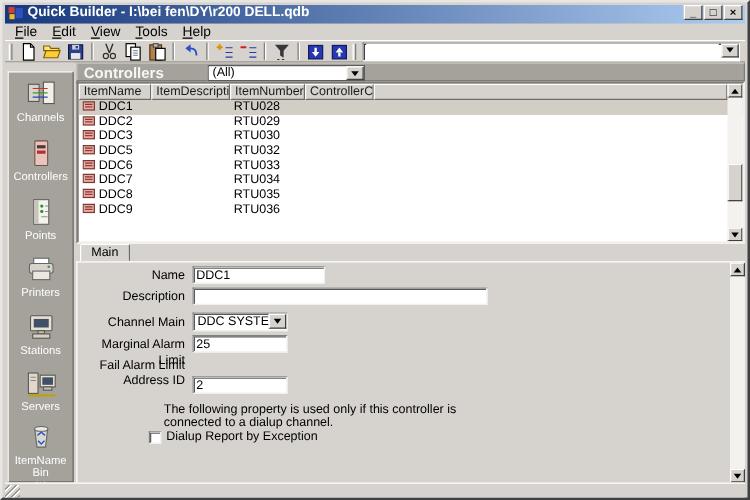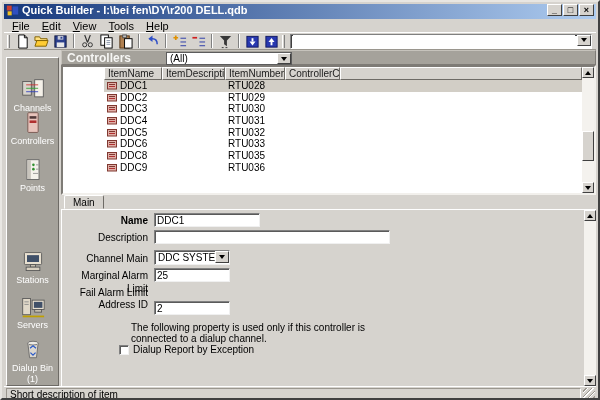--- a/index.html
+++ b/index.html
@@ -68,21 +68,21 @@
     border:1px solid; border-color:#c6c3bc #7e7b76 #7e7b76 #c6c3bc;
     display:flex; align-items:center; }
   .headerbar .panel-title { color:#f6f6f4; font-weight:bold; font-size:12px; padding-left:5px; }
   .filter-combo { position:absolute; left:104px; top:1px; width:126px; height:13px; background:#fff;
     border:1px solid #5c5c5c; font-size:10px; }
   .filter-combo .val { position:absolute; left:3px; top:0; line-height:12px; }
   .filter-combo .combo-btn { height:11px; }
 
   
   .listview { position:absolute; left:0; top:15px; width:535px; height:130px; background:#fff;
-    border:2px solid; border-color:#7e7b76 #f2f0ec #f2f0ec #7e7b76; overflow:hidden;padding-left:41px; }
+    border:2px solid; border-color:#7e7b76 #f2f0ec #f2f0ec #7e7b76; overflow:hidden; }
   .list-header { display:flex; height:13px; background:#d6d3ce; }
   .hcell { height:13px; padding:0 3px; font-size:10px; line-height:12px; color:#1c1c1c;
     border:1px solid; border-color:#fff #6e6b66 #6e6b66 #fff; white-space:nowrap; overflow:hidden; }
   .lrow { display:flex; height:11.7px; align-items:center; font-size:10px; color:#000; }
   .lrow.selected { background:#d2cec6; }
   .lcell { padding:0 3px; white-space:nowrap; overflow:hidden; height:11.7px; line-height:11.7px; }
   .lcell .ritem-icon { display:inline-block; vertical-align:-1px; margin-right:3px; }
   .c1 { width:58px; } .c2 { width:63px; } .c3 { width:60px; } .c4 { width:55px; } .cfill { flex:1; }
 
   
@@ -241,21 +241,21 @@
         <span class="arrow-down"></span>
       </div>
     </div>
   </div>
 
   <div class="bodyarea">
 
     <div class="sidebar">
       <div class="sidebar-panel">
 
-        <div class="side-item" style="top:20px;">
+        <div class="side-item" style="top:6px;">
           <svg viewBox="0 0 32 28">
             <rect x="18" y="2" width="10" height="20" fill="#f4f0e8" stroke="#555"></rect>
             <rect x="4" y="4" width="10" height="16" fill="#d8d4cc" stroke="#555"></rect>
             <path d="M8 8h14" stroke="#d03030"></path>
               <path d="M8 12h14" stroke="#30a030"></path>
               <path d="M8 16h14" stroke="#3040c0"></path>
           </svg>
           <span class="side-label">Channels</span>
         </div>
 
@@ -272,20 +272,29 @@
           <svg viewBox="0 0 32 28">
             <rect x="9" y="2" width="14" height="23" fill="#f4f2ec" stroke="#606060"></rect>
             <rect x="9.5" y="2.5" width="4" height="22" fill="#c8c4bc"></rect>
             <circle cx="16.5" cy="8" r="1.5" fill="#309030"></circle>
               <circle cx="16.5" cy="13" r="1.5" fill="#309030"></circle>
             <path d="M19.5 8h3M19.5 13h3M16 18h6" stroke="#909090"></path>
           </svg>
           <span class="side-label">Points</span>
         </div>
 
+        <div class="side-item" style="top:146px;">
+          <svg viewBox="0 0 32 28">
+            <rect x="9" y="3" width="14" height="6" fill="#fff" stroke="#666"></rect>
+            <rect x="5" y="8" width="22" height="9" rx="2" fill="#d8d4cc" stroke="#666"></rect>
+            <rect x="8" y="15" width="16" height="8" fill="#ece8e0" stroke="#666"></rect>
+            <circle cx="23" cy="11" r="1.2" fill="#30a030"></circle>
+          </svg>
+          <span class="side-label">Printers</span>
+        </div>
 
         <div class="side-item" style="top:192px;">
           <svg viewBox="0 0 32 28">
             <rect x="6" y="3" width="20" height="14" rx="1" fill="#e8e0d0" stroke="#555"></rect>
             <rect x="9" y="6" width="14" height="8" fill="#405068"></rect>
             <rect x="13" y="17" width="6" height="3" fill="#c8c0b0" stroke="#555"></rect>
             <rect x="8" y="20" width="16" height="4" fill="#d8d0c0" stroke="#555"></rect>
           </svg>
           <span class="side-label">Stations</span>
         </div>
@@ -301,21 +310,21 @@
           </svg>
           <span class="side-label">Servers</span>
         </div>
 
         <div class="side-item" style="top:280px;">
           <svg viewBox="0 0 32 28">
             <path d="M10 6h12l-2 17h-8z" fill="#dcd8d0" stroke="#666"></path>
             <ellipse cx="16" cy="6" rx="6.2" ry="2.2" fill="#eceae4" stroke="#666"></ellipse>
             <path d="M12.5 12l3.5-3 3.5 3M19 17l-3 3-3-3" stroke="#2858c8" fill="none" stroke-width="1.4"></path>
           </svg>
-          <span class="side-label">Dialup Bin</span>
+          <span class="side-label">ItemName Bin</span>
           <span class="side-label">(1)</span>
         </div>
 
       </div>
     </div>
 
     <div class="content">
 
       <div class="headerbar">
         <span class="panel-title">Controllers</span>
@@ -364,43 +373,43 @@
                 </svg></span><span>DDC3</span></div>
           <div class="lcell c2"></div>
           <div class="lcell c3">RTU030</div>
           <div class="lcell c4"></div>
         </div>
         <div class="lrow">
           <div class="lcell c1"><span class="ritem-icon"><svg width="10" height="9" viewBox="0 0 10 9">
                   <rect x="0.5" y="1.5" width="9" height="6.5" fill="#e0b0a8" stroke="#803830"></rect>
                   <path d="M2 3.5h6" stroke="#803830"></path>
                   <path d="M2 5.5h6" stroke="#b03030"></path>
-                </svg></span><span>DDC4</span></div>
-          <div class="lcell c2"></div>
-          <div class="lcell c3">RTU031</div>
-          <div class="lcell c4"></div>
-        </div>
-        <div class="lrow">
-          <div class="lcell c1"><span class="ritem-icon"><svg width="10" height="9" viewBox="0 0 10 9">
-                  <rect x="0.5" y="1.5" width="9" height="6.5" fill="#e0b0a8" stroke="#803830"></rect>
-                  <path d="M2 3.5h6" stroke="#803830"></path>
-                  <path d="M2 5.5h6" stroke="#b03030"></path>
                 </svg></span><span>DDC5</span></div>
           <div class="lcell c2"></div>
           <div class="lcell c3">RTU032</div>
           <div class="lcell c4"></div>
         </div>
         <div class="lrow">
           <div class="lcell c1"><span class="ritem-icon"><svg width="10" height="9" viewBox="0 0 10 9">
                   <rect x="0.5" y="1.5" width="9" height="6.5" fill="#e0b0a8" stroke="#803830"></rect>
                   <path d="M2 3.5h6" stroke="#803830"></path>
                   <path d="M2 5.5h6" stroke="#b03030"></path>
                 </svg></span><span>DDC6</span></div>
           <div class="lcell c2"></div>
           <div class="lcell c3">RTU033</div>
+          <div class="lcell c4"></div>
+        </div>
+        <div class="lrow">
+          <div class="lcell c1"><span class="ritem-icon"><svg width="10" height="9" viewBox="0 0 10 9">
+                  <rect x="0.5" y="1.5" width="9" height="6.5" fill="#e0b0a8" stroke="#803830"></rect>
+                  <path d="M2 3.5h6" stroke="#803830"></path>
+                  <path d="M2 5.5h6" stroke="#b03030"></path>
+                </svg></span><span>DDC7</span></div>
+          <div class="lcell c2"></div>
+          <div class="lcell c3">RTU034</div>
           <div class="lcell c4"></div>
         </div>
         <div class="lrow">
           <div class="lcell c1"><span class="ritem-icon"><svg width="10" height="9" viewBox="0 0 10 9">
                   <rect x="0.5" y="1.5" width="9" height="6.5" fill="#e0b0a8" stroke="#803830"></rect>
                   <path d="M2 3.5h6" stroke="#803830"></path>
                   <path d="M2 5.5h6" stroke="#b03030"></path>
                 </svg></span><span>DDC8</span></div>
           <div class="lcell c2"></div>
           <div class="lcell c3">RTU035</div>
@@ -425,21 +434,21 @@
           <div class="sb-btn sb-down">
               <span class="arrow-down"></span>
             </div>
         </div>
       </div>
 
       <div class="detail">
         <div class="tab">Main</div>
         <div class="pane">
 
-          <label class="flabel" style="left:0; top:4px;font-weight:bold;">Name</label>
+          <label class="flabel" style="left:0; top:4px;">Name</label>
           <div class="field" style="left:92px; top:3px; width:106px;">
             <input value="DDC1" style="">
           </div>
 
           <label class="flabel" style="left:0; top:21px;">Description</label>
           <div class="field" style="left:92px; top:20px; width:236px;">
             <input value="" style="">
           </div>
 
           <label class="flabel" style="left:0; top:42px;">Channel Main</label>
@@ -478,17 +487,16 @@
                 <span class="arrow-down"></span>
               </div>
           </div>
         </div>
       </div>
 
     </div>
   </div>
 
   <div class="statusbar">
-    <div class="status-text">Short description of item</div>
     <div class="size-grip"></div>
   </div>
 
 </div>
 
 </body></html>

